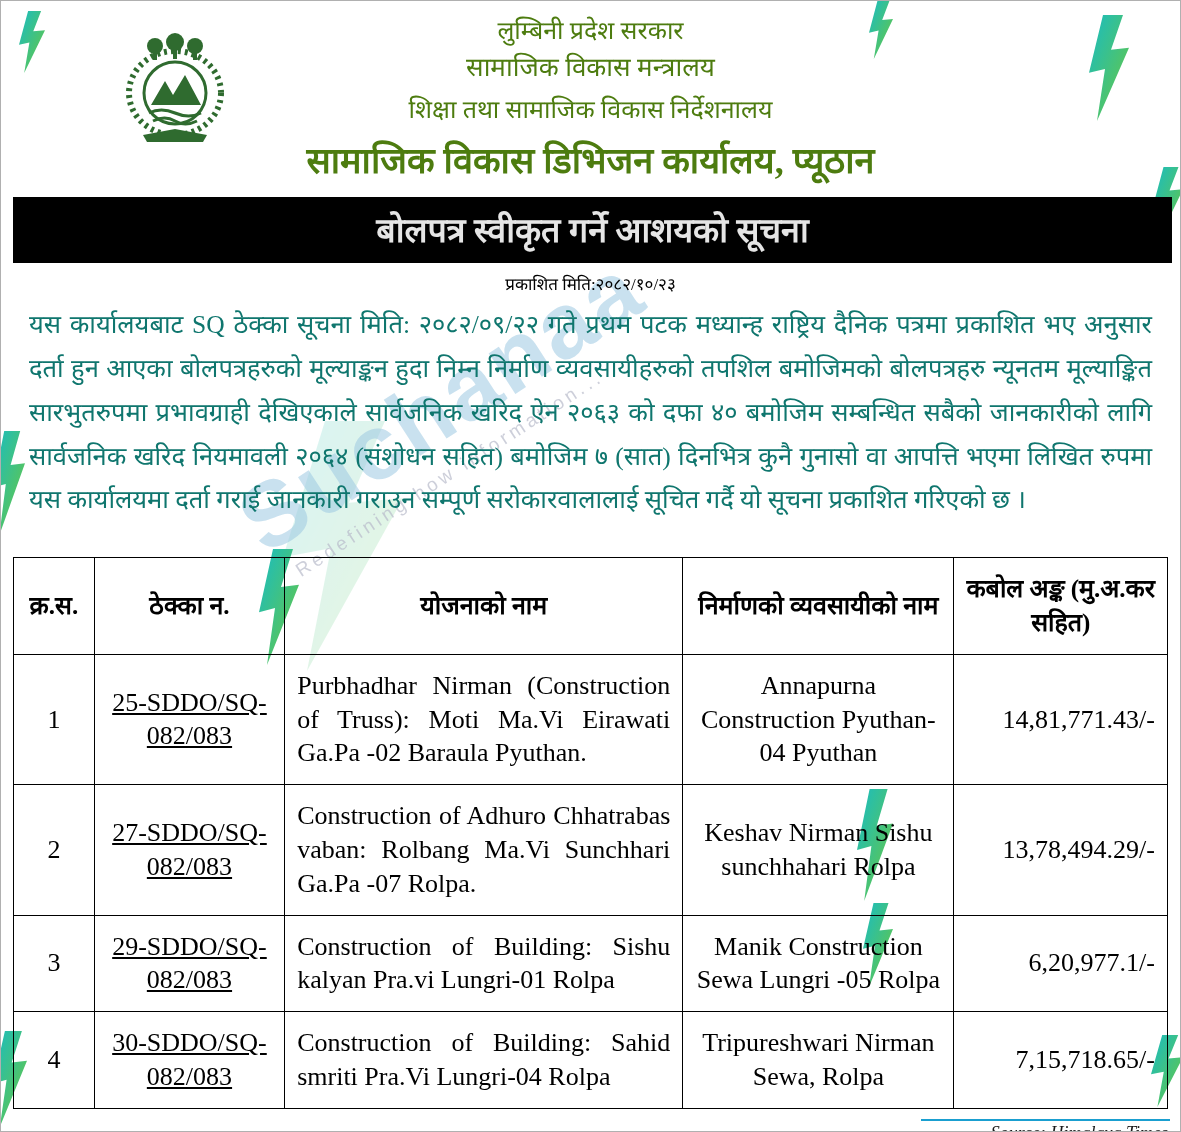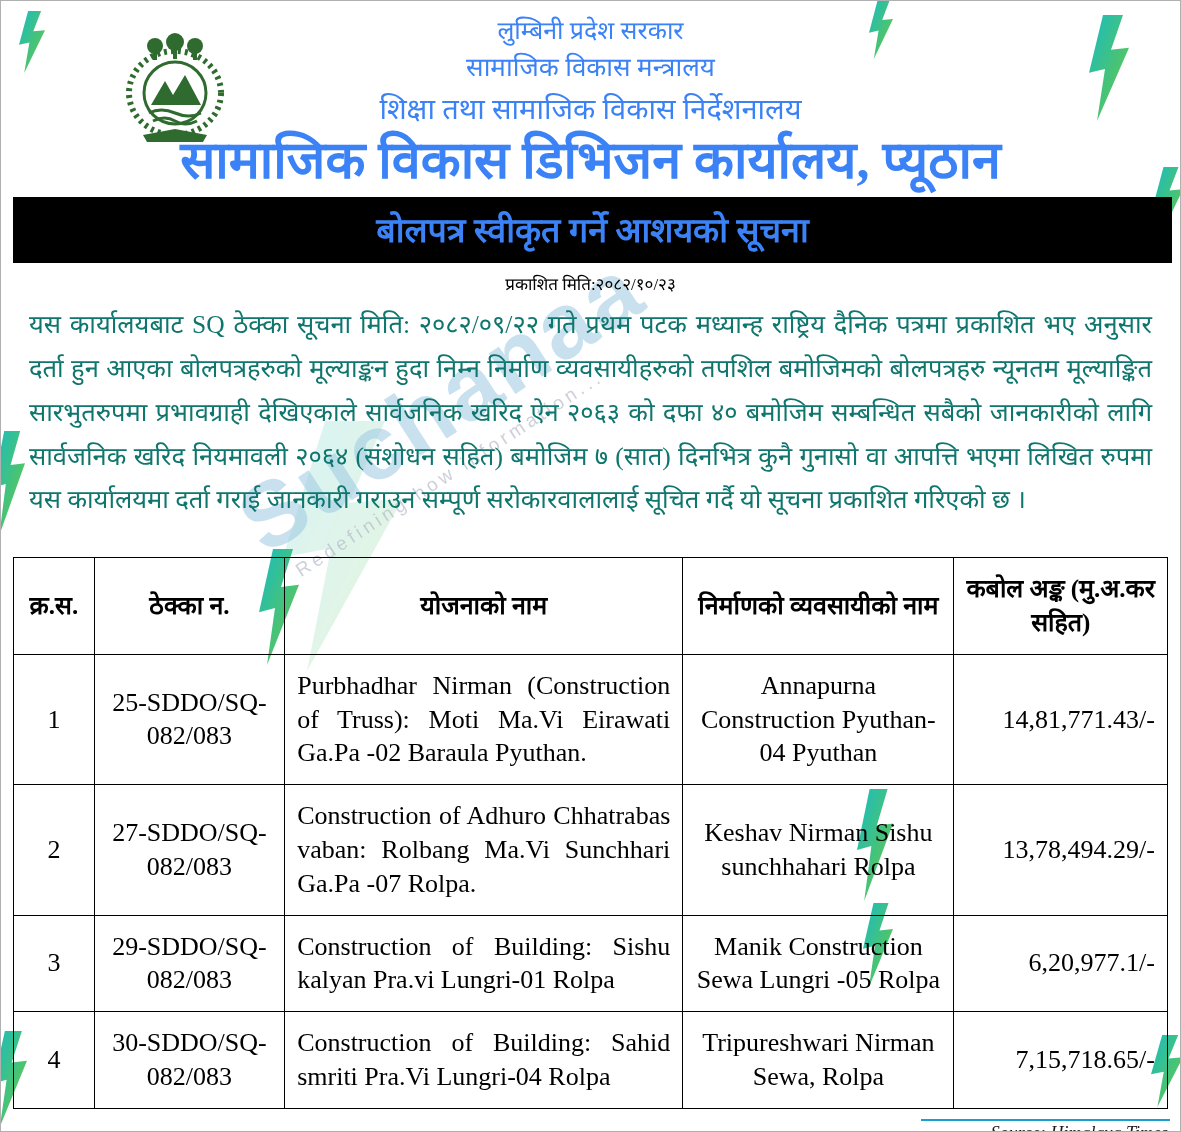--- a/index.html
+++ b/index.html
@@ -59,29 +59,29 @@
     padding-top: 14px;
     text-align: center;
   }
   .logo {
     position: absolute;
     left: 112px;
     top: 32px;
     width: 124px;
     height: 110px;
   }
-  .h-line { color: #3b82f6; }
+  .h-line { color: #4d7c0f; }
   .l1 { font-size: 25px; line-height: 31px; }
   .l2 { font-size: 26px; line-height: 33px; margin-top: 5px; }
-  .l3 { font-size: 29px; line-height: 37px; margin-top: 7px; }
-  .l4 { font-size: 52px; line-height: 52px; margin-top: 7px; font-weight: bold; }
+  .l3 { font-size: 25px; line-height: 37px; margin-top: 7px; }
+  .l4 { font-size: 36px; line-height: 52px; margin-top: 7px; font-weight: bold; }
   .banner {
     margin: 10px 8px 0 12px;
     background: #000000;
-    color: #3b82f6;
+    color: #e5e5e5;
     text-align: center;
     font-size: 34px;
     font-weight: bold;
     padding: 9px 0 11px 0;
   }
   .published {
     text-align: center;
     font-size: 17px;
     margin-top: 9px;
   }
@@ -110,21 +110,21 @@
     padding: 14px 8px;
     text-align: center;
     line-height: 1.35;
   }
   td {
     font-size: 26px;
     padding: 14px 12px;
     line-height: 1.3;
   }
   .c-sn        { text-align: center; }
-  .c-contract  { text-align: center; }
+  .c-contract  { text-align: center; text-decoration: underline; }
   .c-project   { text-align: justify; }
   .c-contractor{ text-align: center; }
   .c-amount    { text-align: right; }
   col.w-sn        { width: 7%; }
   col.w-contract  { width: 16.5%; }
   col.w-project   { width: 34.5%; }
   col.w-contractor{ width: 23.5%; }
   col.w-amount    { width: 18.5%; }
   
   .footer {

